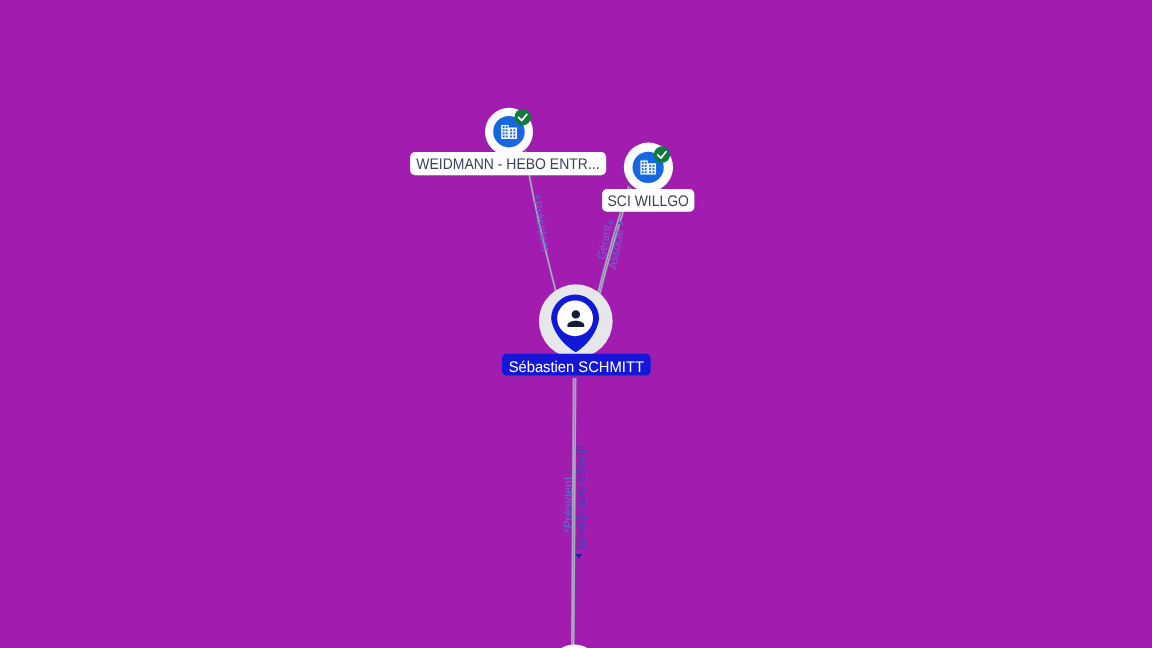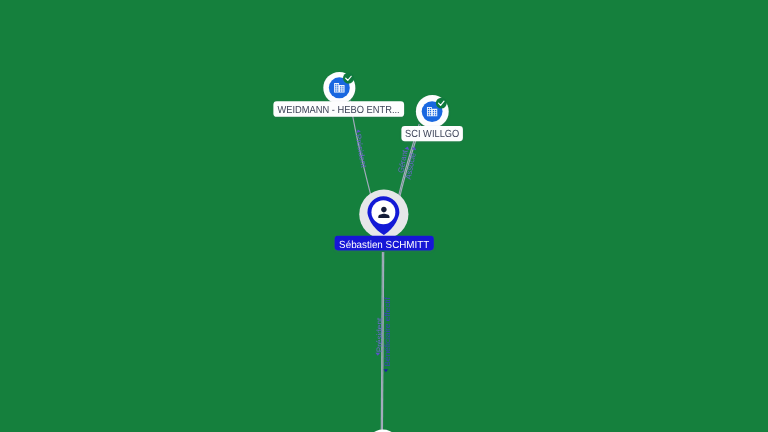--- a/index.html
+++ b/index.html
@@ -1,18 +1,18 @@
 <!DOCTYPE html>
 <html><head>
 <meta charset="utf-8">
 <style>
   html,body{margin:0;padding:0;}
   body{width:768px;height:432px;overflow:hidden;background:#f8f9fd;
        font-family:"Liberation Sans",sans-serif;-webkit-font-smoothing:antialiased;}
-  #stage{position:relative;width:768px;height:432px;background:#15803d;}
+  #stage{position:relative;width:768px;height:432px;background:#a21caf;}
   svg.graph{position:absolute;left:0;top:0;width:768px;height:432px;display:block;text-rendering:geometricPrecision;}
   .elabel{font-family:"Liberation Sans",sans-serif;font-size:7.9px;fill:#6e66cf;}
   .elabel-b{font-family:"Liberation Sans",sans-serif;font-size:7.9px;fill:#3b42bb;}
   .nlabel{font-family:"Liberation Sans",sans-serif;font-size:10.3px;fill:#3c4358;}
   .nlabel-sel{font-family:"Liberation Sans",sans-serif;font-size:10.3px;fill:#ffffff;}
 </style>
 </head>
 <body>
 
 <div id="stage">

